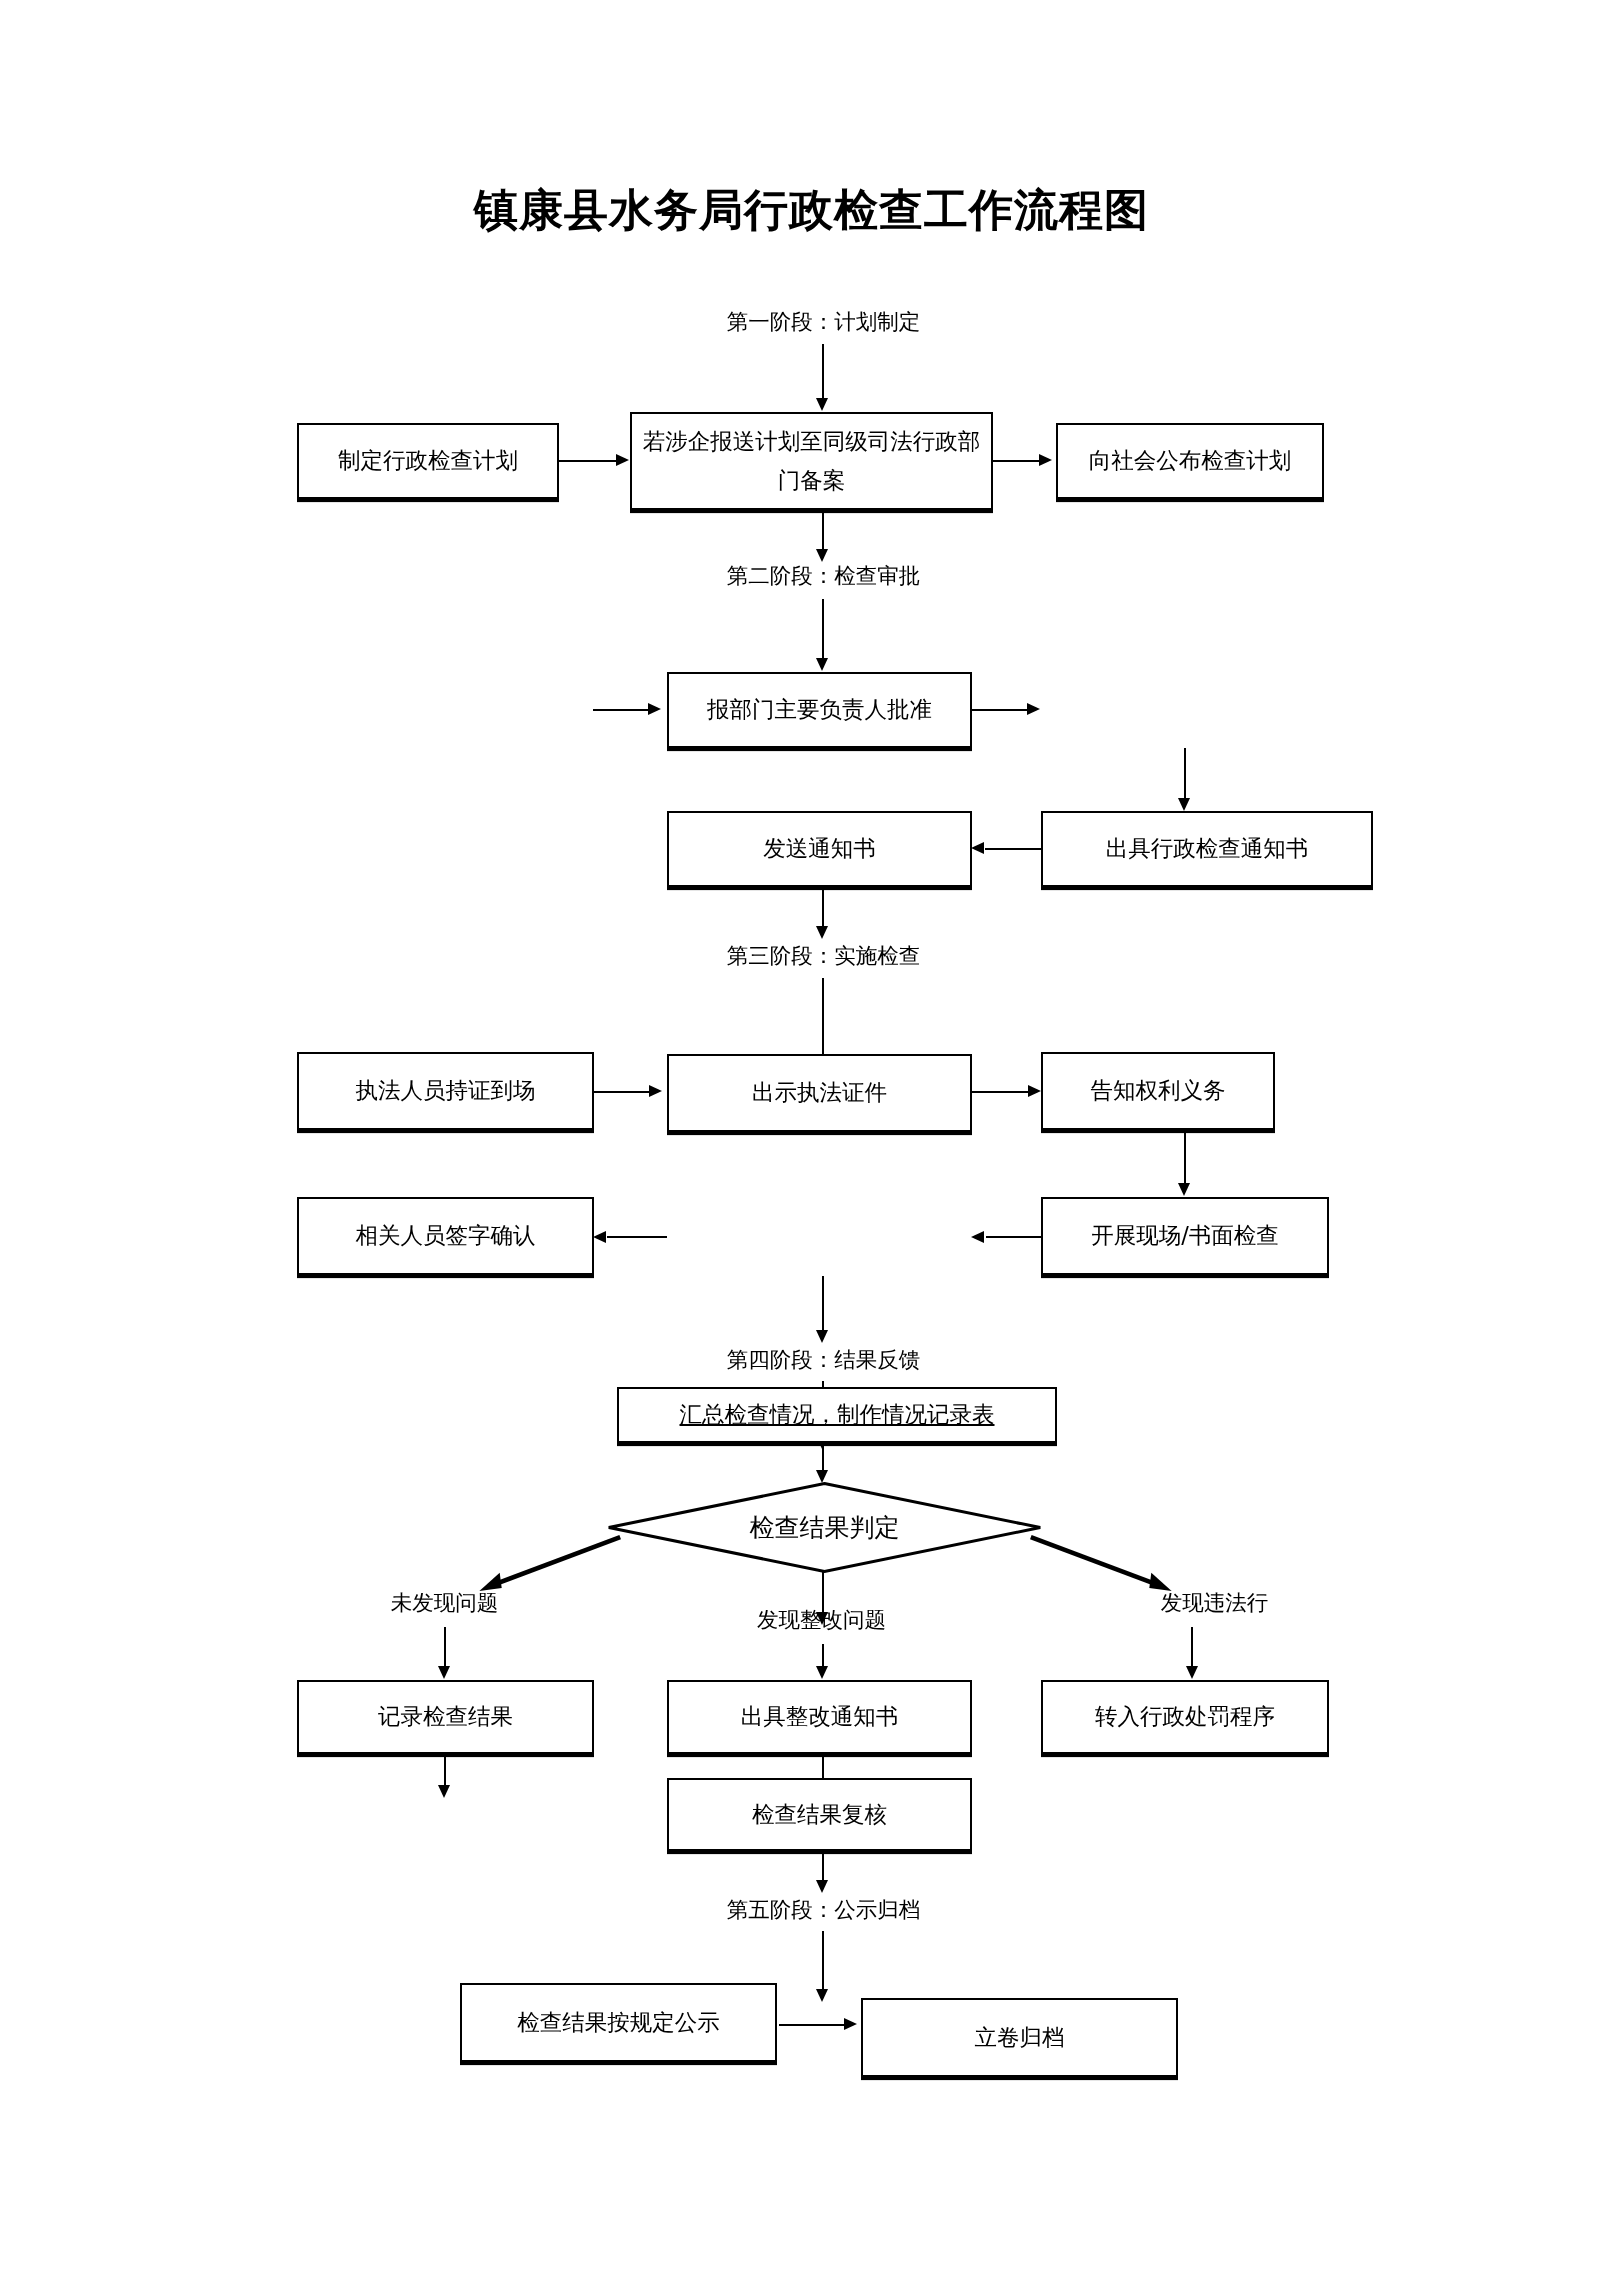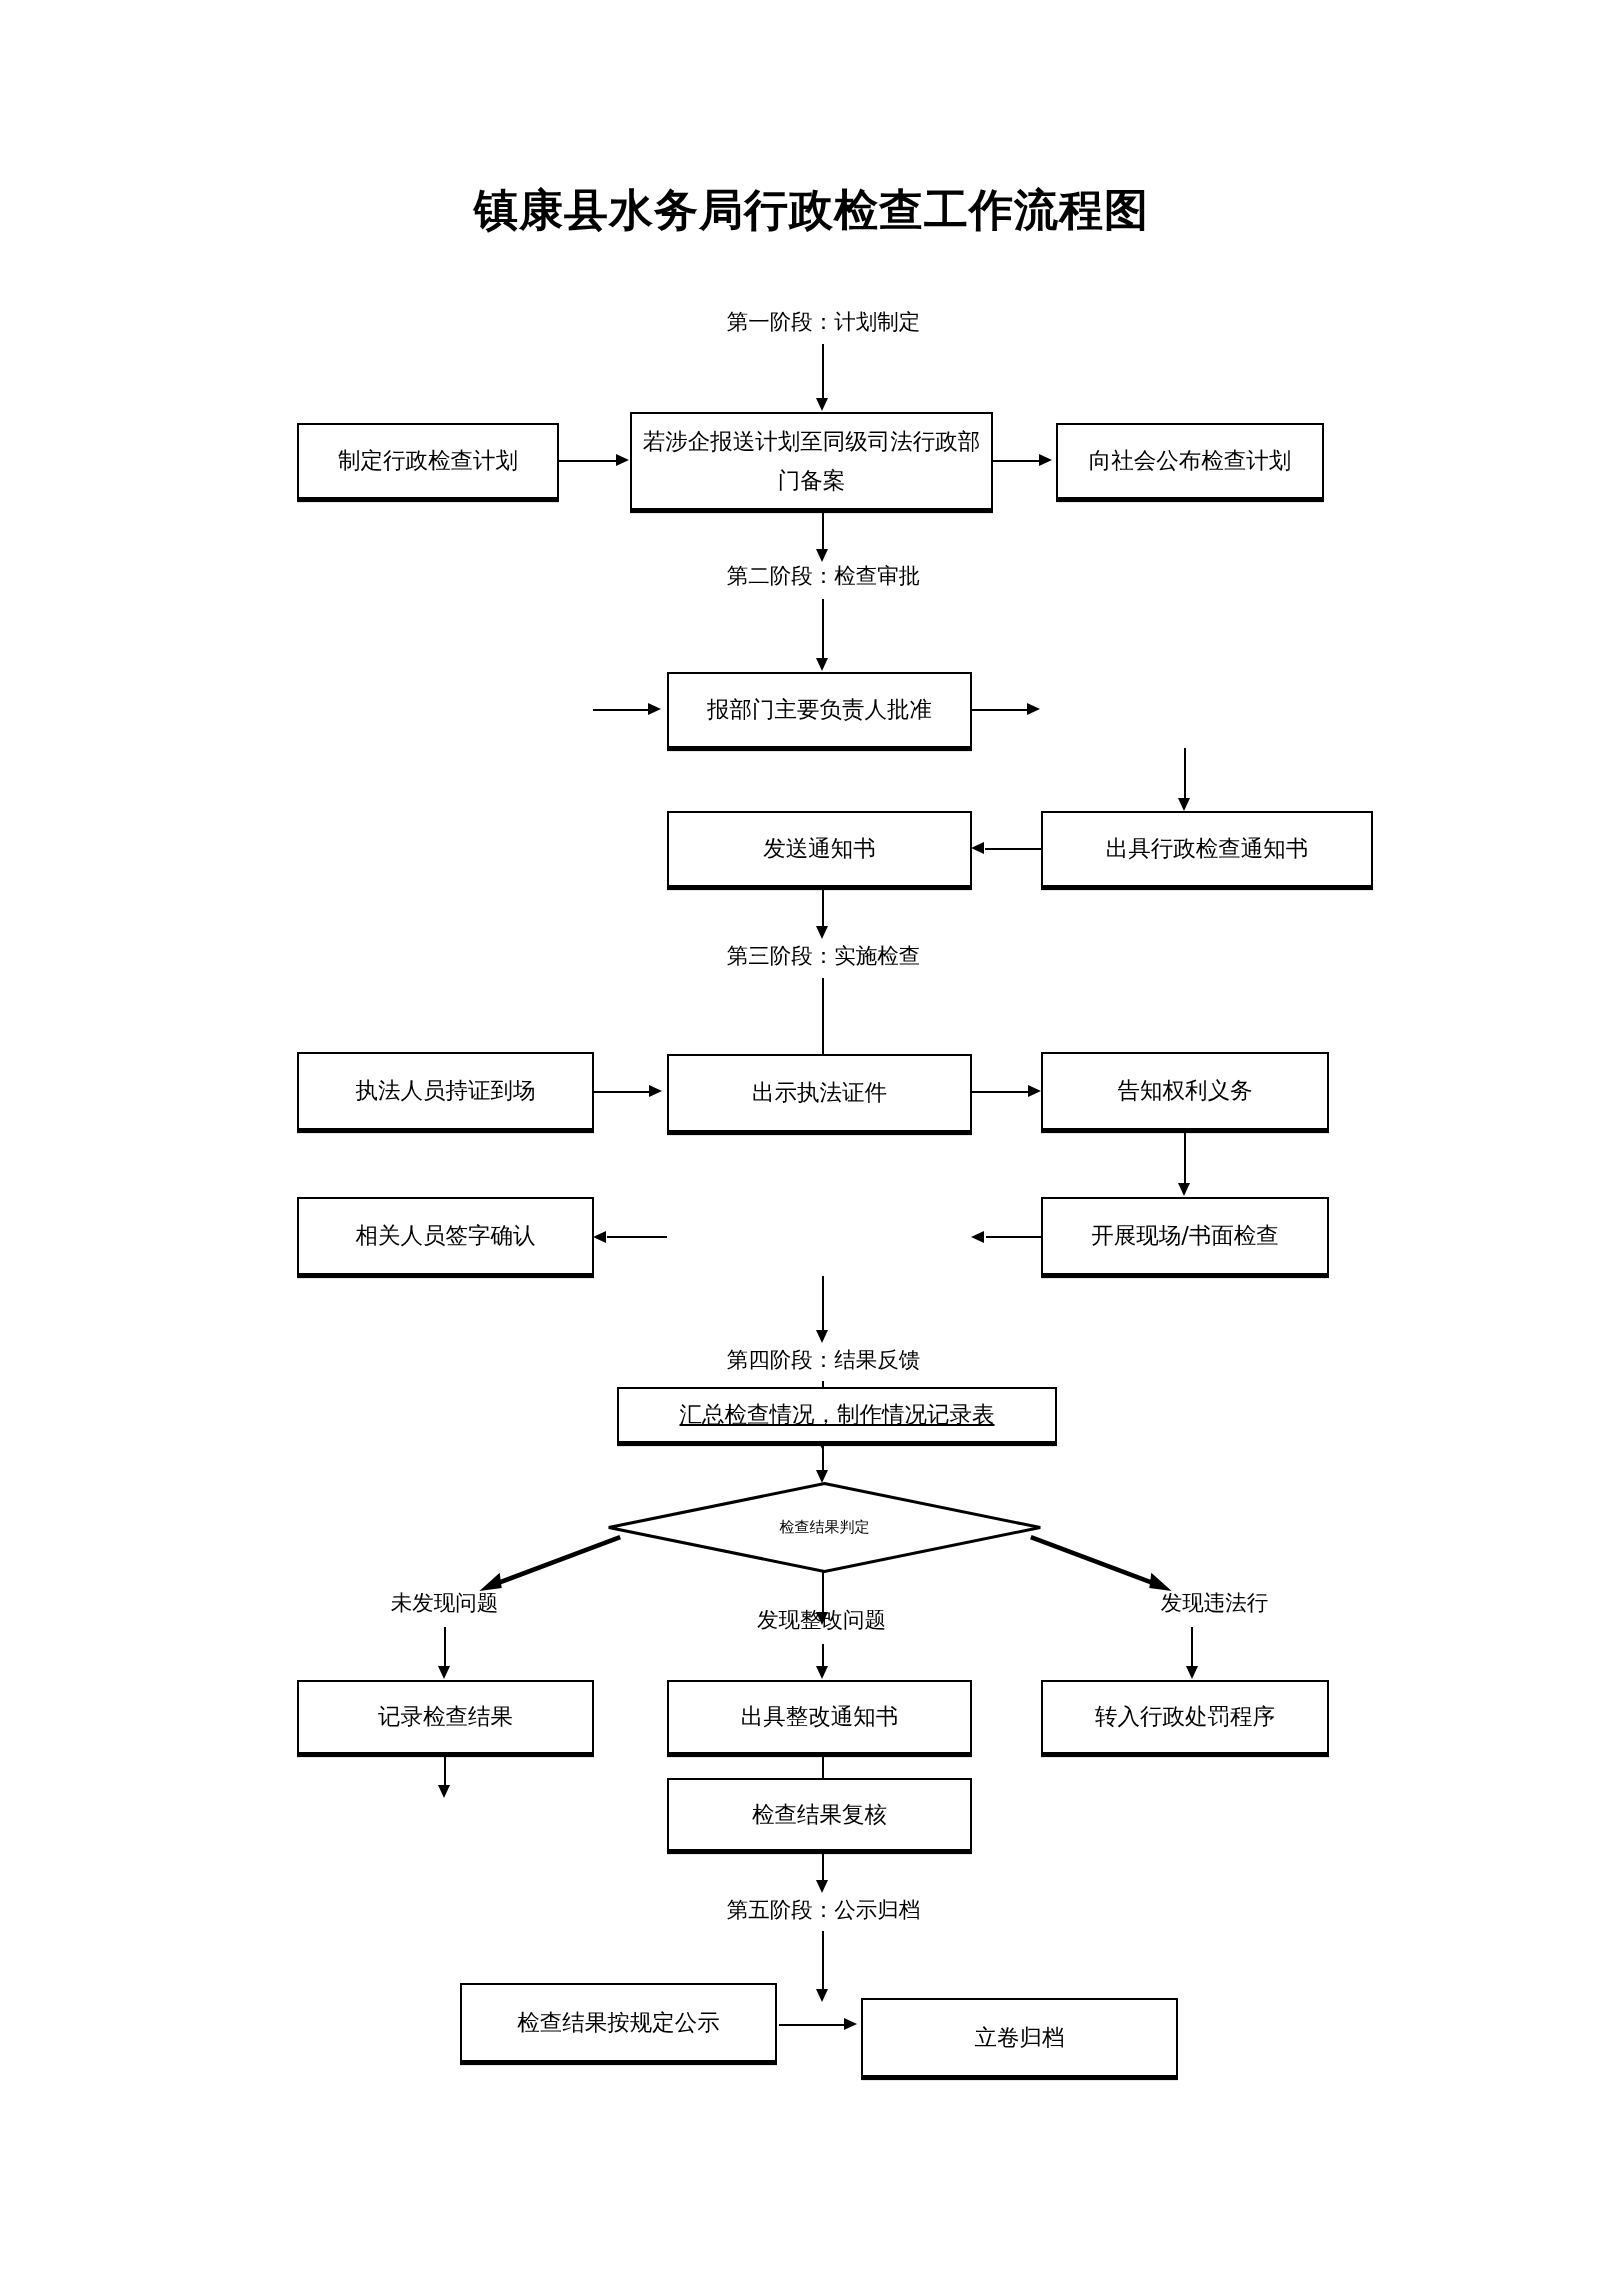--- a/index.html
+++ b/index.html
@@ -69,21 +69,21 @@
   }
   .diamond-text {
     position: absolute;
     left: 0;
     top: 0;
     width: 100%;
     height: 100%;
     display: flex;
     align-items: center;
     justify-content: center;
-    font-size: 15px;
+    font-size: 25px;
     color: #000000;
   }
   .conn {
     position: absolute;
     background: #000000;
   }
   .vline {
     width: 2px;
   }
   .hline {
@@ -180,21 +180,21 @@
   <div class="node shadowed" style="left:297px; top:1052px; width:297px; height:78px;">执法人员持证到场</div>
 
   <div class="conn hline" style="left:593px; top:1091px; width:57px;"></div>
   <div class="arrow-right" style="left:649px; top:1085px;"></div>
 
   <div class="node shadowed" style="left:667px; top:1054px; width:305px; height:78px;">出示执法证件</div>
 
   <div class="conn hline" style="left:971px; top:1091px; width:57px;"></div>
   <div class="arrow-right" style="left:1028px; top:1085px;"></div>
 
-  <div class="node shadowed" style="left:1041px; top:1052px; width:288px; height:78px;">告知权利义务</div>
+  <div class="node shadowed" style="left:1041px; top:1052px; width:234px; height:78px;">告知权利义务</div>
 
   <div class="conn vline" style="left:1184px; top:1130px; height:55px;"></div>
   <div class="arrow-down" style="left:1178px; top:1183px;"></div>
 
   <div class="node shadowed" style="left:1041px; top:1197px; width:288px; height:78px;">开展现场/书面检查</div>
 
   <div class="conn hline" style="left:986px; top:1236px; width:56px;"></div>
   <div class="arrow-left" style="left:971px; top:1231px;"></div>
 
 

